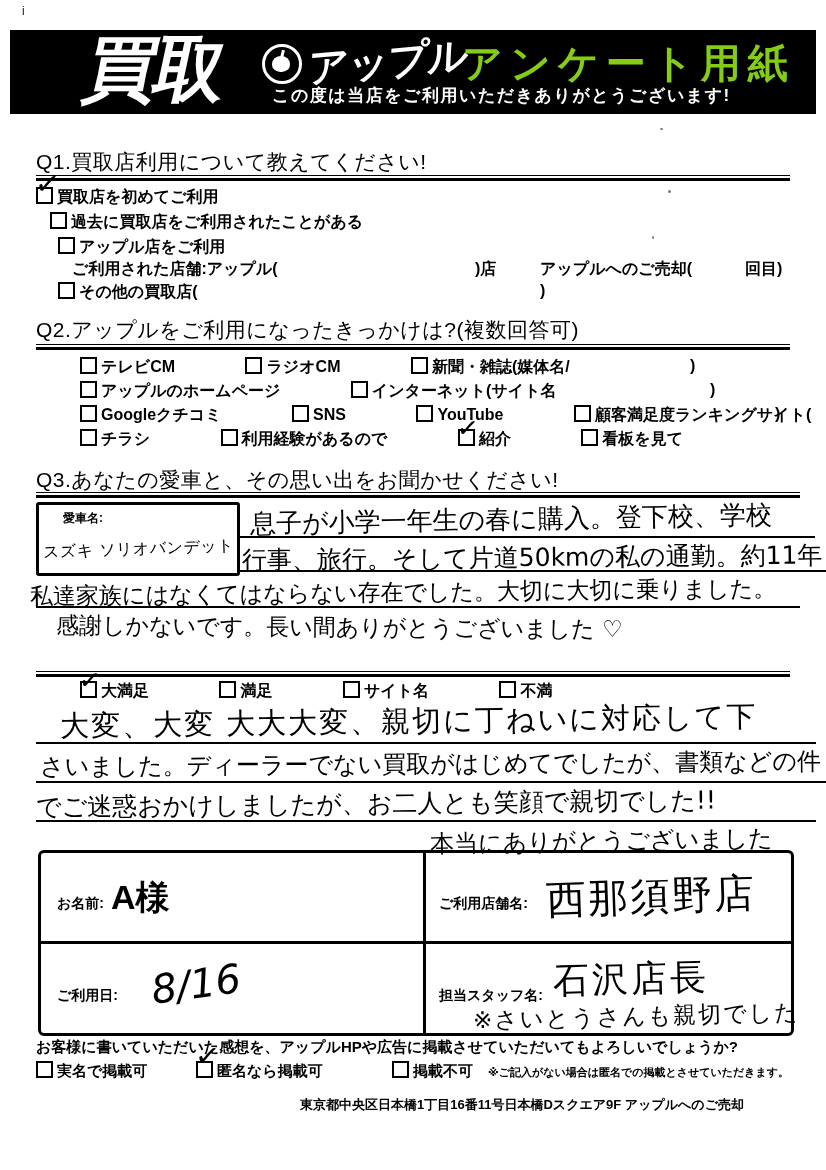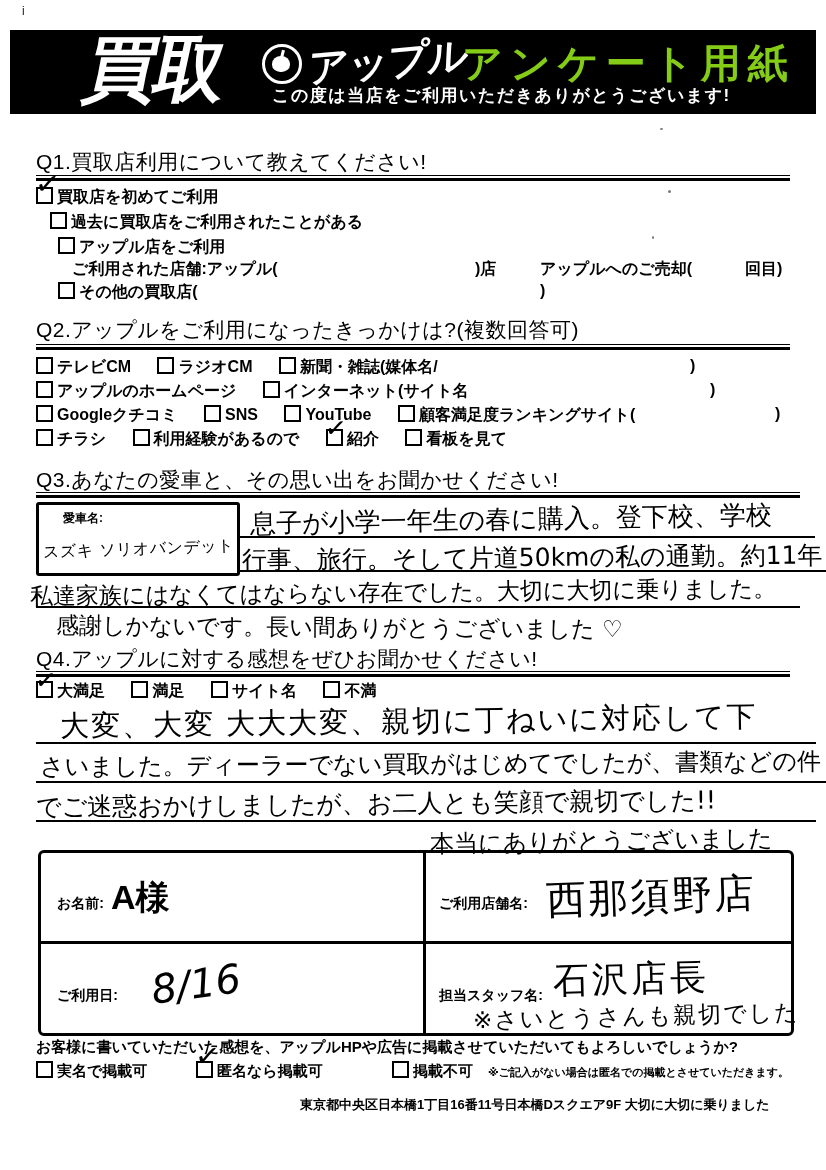--- a/index.html
+++ b/index.html
@@ -30,21 +30,21 @@
   
   .pt{font-size:16px;font-weight:700;}
   .small{font-size:11px;font-weight:700;}
 
   
   .cb{display:inline-block;width:13px;height:13px;border:2px solid #000;position:relative;
       vertical-align:-2px;margin-right:4px;background:#fff;}
   .cb .tick{display:none;position:absolute;left:-3px;top:-16px;font-size:26px;font-weight:700;
             transform:rotate(6deg);line-height:1;}
   .cb.checked .tick{display:block;}
-  .opt{margin-right:22px;}
+  .opt{margin-right:22px;margin-left:44px;}
 
   
   .hw{font-family:"DejaVu Sans","Liberation Sans",sans-serif;font-weight:400;color:#000;}
 
   
   .itable{position:absolute;left:38px;top:850px;width:750px;height:180px;border:3px solid #000;border-radius:6px;}
   .itable .vdiv{position:absolute;left:382px;top:0;width:3px;height:100%;background:#000;}
   .itable .hdiv{position:absolute;left:0;top:88px;width:100%;height:3px;background:#000;}
   .cell-label{position:absolute;font-size:14px;font-weight:800;}
 
@@ -133,21 +133,20 @@
   </div>
 
   <div class="abs hw" style="left:250px;top:502px;font-size:26px;transform:rotate(-1deg);">息子が小学一年生の春に購入。登下校、学校</div>
   <div class="ansrule" style="left:240px;top:536px;width:575px;"></div>
   <div class="abs hw" style="left:242px;top:541px;font-size:25px;transform:rotate(-0.5deg);">行事、旅行。そして片道50kmの私の通勤。約11年</div>
   <div class="ansrule" style="left:240px;top:570px;width:586px;"></div>
   <div class="abs hw" style="left:30px;top:577px;font-size:23px;transform:rotate(-0.6deg);">私達家族にはなくてはならない存在でした。大切に大切に乗りました。</div>
   <div class="ansrule" style="left:36px;top:606px;width:764px;"></div>
   <div class="abs hw" style="left:56px;top:612px;font-size:23px;transform:rotate(0.4deg);">感謝しかないです。長い間ありがとうございました ♡</div>
 
-  <div class="abs qtitle" style="left:36px;top:645px;">Q4.アップルに対する感想をぜひお聞かせください!</div>
   <div class="rule2" style="left:36px;top:671px;width:754px;"></div>
 
   <div class="abs pt" style="left:36px;top:681px;">
     <span class="opt"><span class="cb checked"><span class="tick">✓</span></span><span>大満足</span></span>
     <span class="opt"><span class="cb"></span><span>満足</span></span>
     <span class="opt"><span class="cb"></span><span>サイト名</span></span>
     <span class="opt"><span class="cb"></span><span>不満</span></span>
   </div>
 
   <div class="abs hw" style="left:60px;top:702px;font-size:29px;transform:rotate(-0.8deg);letter-spacing:2px;">大変、大変 大大大変、親切に丁ねいに対応して下</div>
@@ -178,15 +177,15 @@
 
   <div class="abs" style="left:36px;top:1038px;font-size:15px;font-weight:800;">お客様に書いていただいた感想を、アップルHPや広告に掲載させていただいてもよろしいでしょうか?</div>
 
   <div class="abs pt" style="left:36px;top:1061px;width:780px;font-size:15px;">
     <span class="abs" style="left:0;top:0;"><span class="cb"></span><span>実名で掲載可</span></span>
     <span class="abs" style="left:160px;top:0;"><span class="cb checked"><span class="tick" style="font-size:30px;top:-22px;">✓</span></span><span>匿名なら掲載可</span></span>
     <span class="abs" style="left:356px;top:0;"><span class="cb"></span><span>掲載不可</span></span>
     <span class="abs small" style="left:452px;top:4px;">※ご記入がない場合は匿名での掲載とさせていただきます。</span>
   </div>
 
-  <div class="abs" style="left:300px;top:1096px;font-size:13px;font-weight:700;">東京都中央区日本橋1丁目16番11号日本橋Dスクエア9F 大切に大切に乗りました</div>
+  <div class="abs" style="left:300px;top:1096px;font-size:13px;font-weight:700;">東京都中央区日本橋1丁目16番11号日本橋Dスクエア9F アップルへのご売却</div>
 
 </div>
 
 </body></html>

